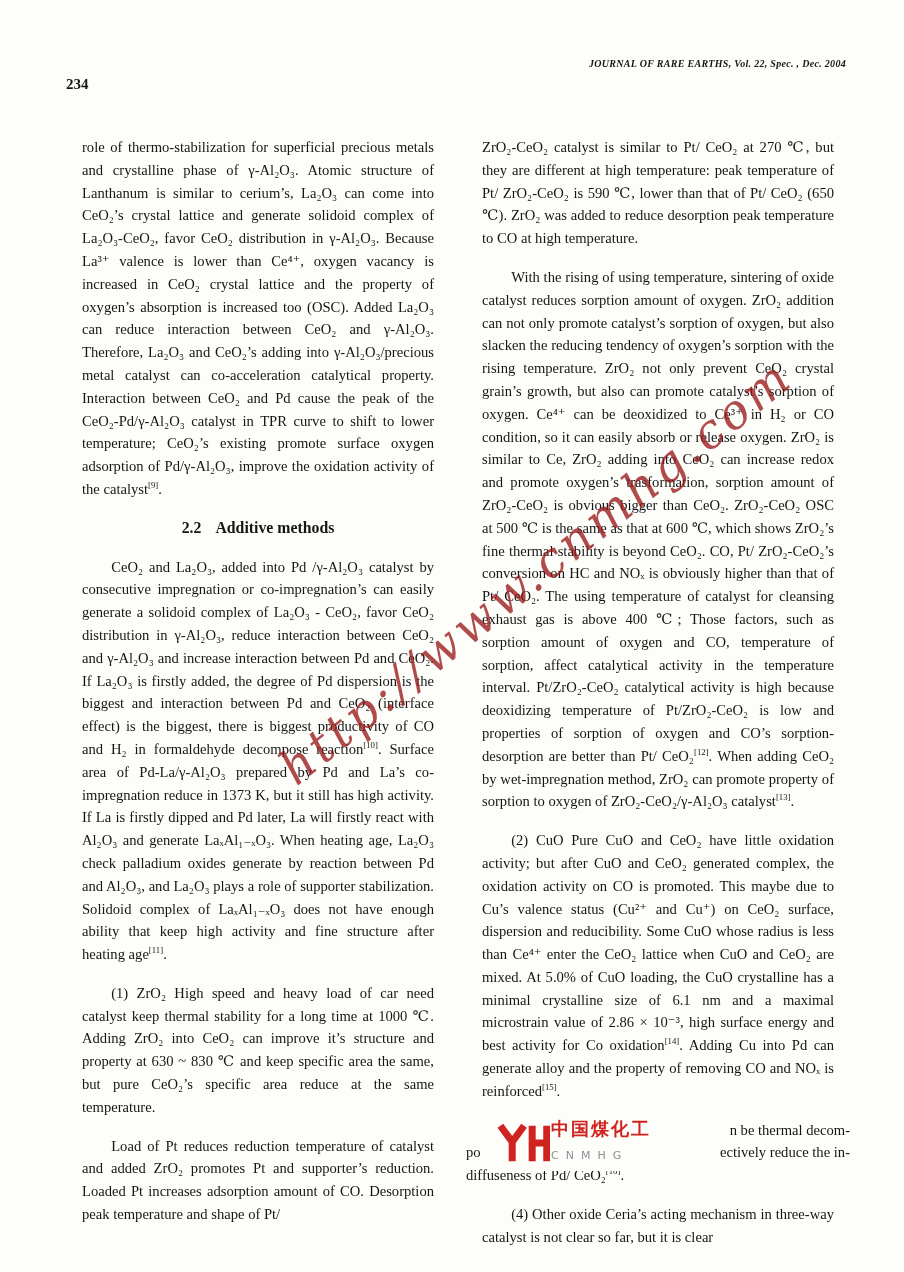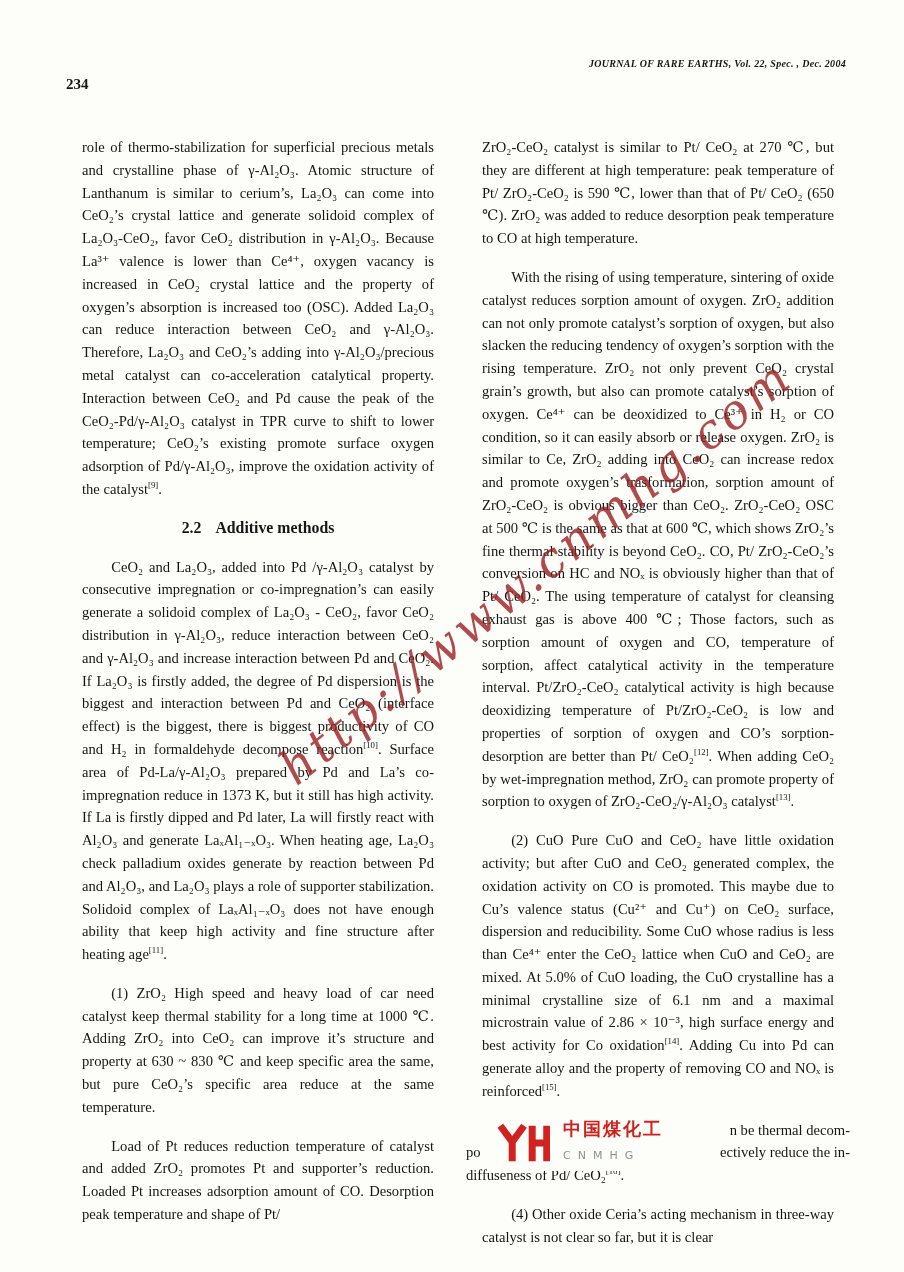--- a/index.html
+++ b/index.html
@@ -36,21 +36,21 @@
   h2.section .sec-num { margin-right:14px; }
   sup { font-size:0.6em; vertical-align:super; line-height:0; }
   .obscured { position:relative; }
   .frag-line {
     display:flex; justify-content:space-between;
     height:22.8px; white-space:nowrap;
   }
   .logo-box {
     position:absolute; left:28px; top:-4px; z-index:6;
     background:#fdfdfa;
-    display:flex; align-items:center; gap:13px;
+    display:flex; align-items:center; gap:1px;
     padding:3px 8px 3px 2px;
   }
   .logo-mark { display:block; }
   .logo-cn {
     color:#d0231f; font-weight:bold; font-size:18px;
     letter-spacing:2px; white-space:nowrap;
     font-family:"DejaVu Sans","Liberation Sans",sans-serif;
   }
   .logo-latin {
     color:#8b9196; font-size:11px; letter-spacing:7px;

